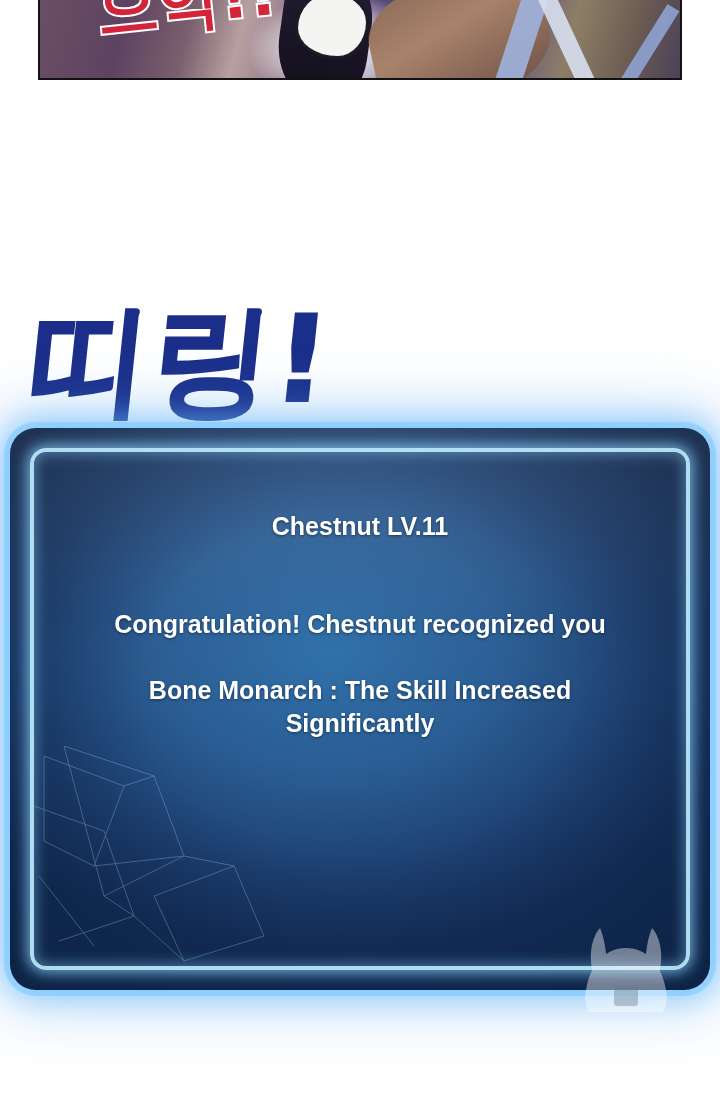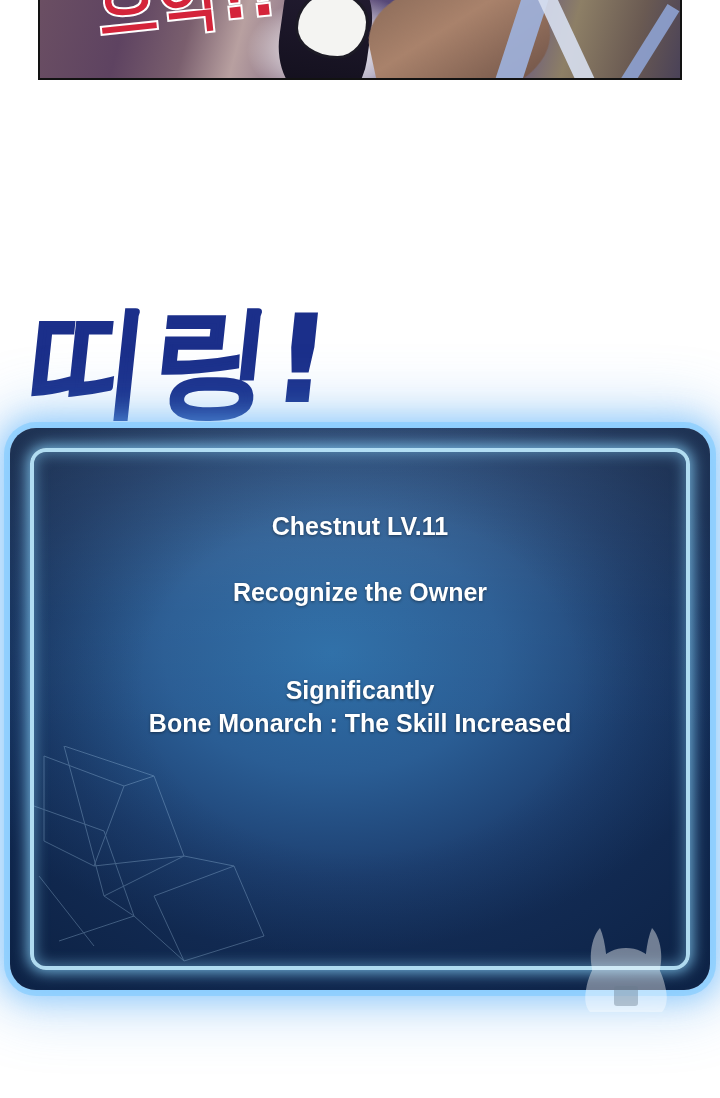--- a/index.html
+++ b/index.html
@@ -215,25 +215,25 @@
       <path d="M120 150 L200 120 L230 190 L150 215 Z"></path>
       <path d="M150 215 L100 170"></path>
       <path d="M200 120 L150 110"></path>
       <path d="M5 130 L60 200"></path>
     </g>
   </svg>
 
   <div class="win-text">
     <div class="line">Chestnut LV.11</div>
     <div class="gap"></div>
-    <div class="line">Recognize the Owner</div>
     <div class="gap"></div>
+    <div class="line">Congratulation! Chestnut recognized you</div>
     <div class="gap"></div>
+    <div class="line">Bone Monarch : The Skill Increased</div>
     <div class="line">Significantly</div>
-    <div class="line">Bone Monarch : The Skill Increased</div>
   </div>
 </div>
 
 <svg class="watermark" viewBox="0 0 140 92" xmlns="http://www.w3.org/2000/svg">
   <g fill="#ffffff" opacity="0.55">
     <path d="M40 60 C30 40 36 16 44 8 C50 22 52 44 50 60 Z"></path>
     <path d="M100 60 C110 40 104 16 96 8 C90 22 88 44 90 60 Z"></path>
     <path d="M70 28 C48 28 34 46 30 70 C28 80 30 88 34 92 L106 92 C110 88 112 80 110 70 C106 46 92 28 70 28 Z"></path>
   </g>
   <g fill="#8a98a6" opacity="0.7">

